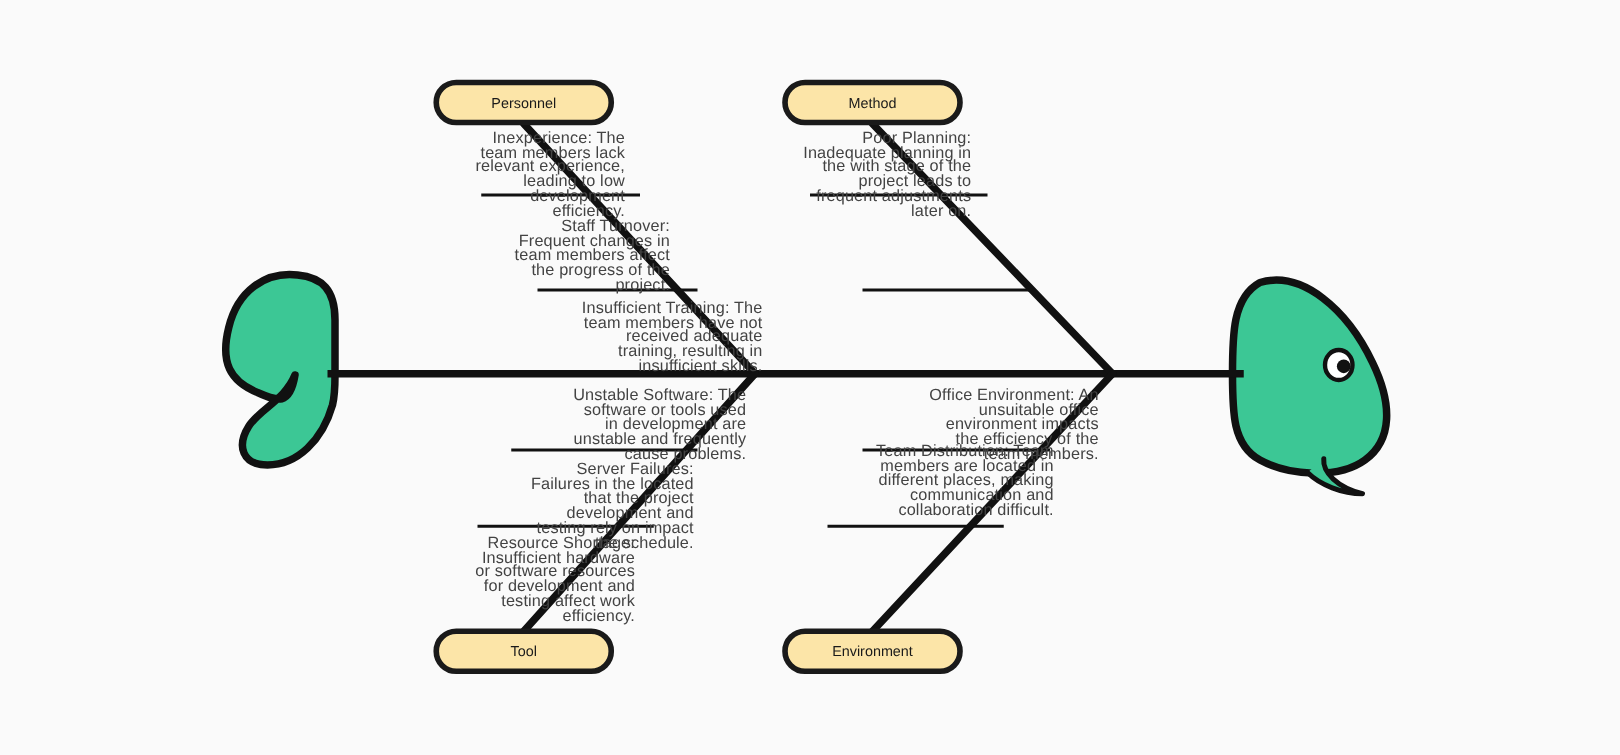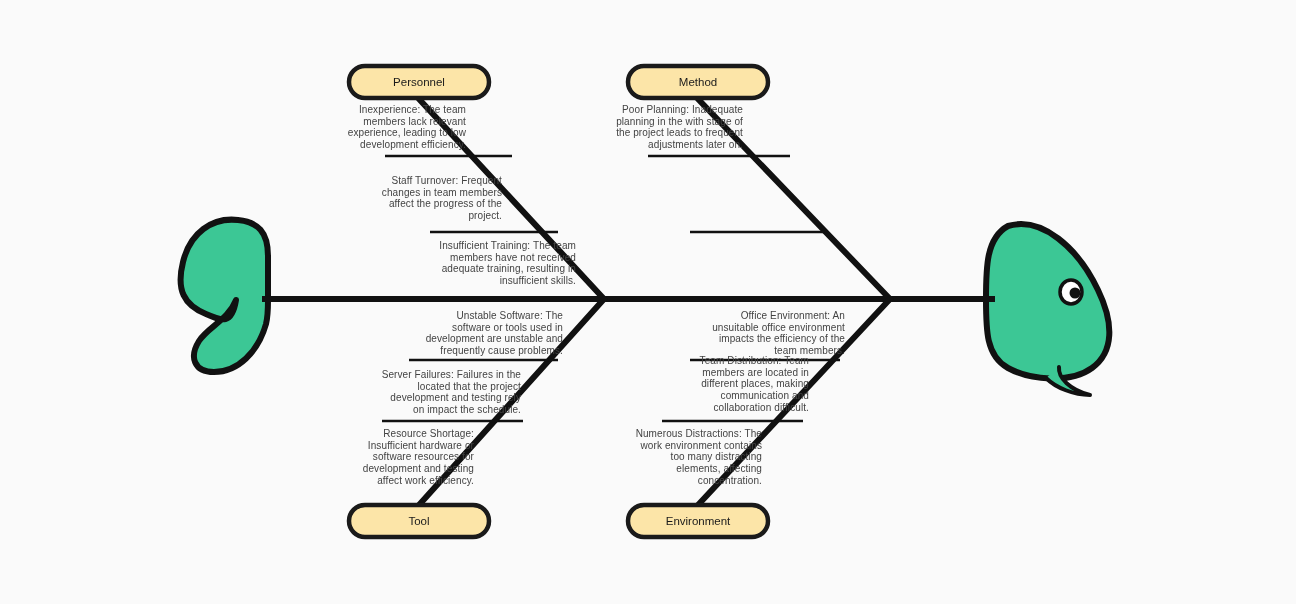--- a/index.html
+++ b/index.html
@@ -30,25 +30,26 @@
   .cat-label-text {
     font-family: "Liberation Sans", sans-serif;
     font-size: 11.5px;
     fill: #1a1a1a;
     text-anchor: middle;
     dominant-baseline: middle;
   }
   .cause-text {
     position: absolute;
     font-family: "Liberation Sans", sans-serif;
-    font-size: 10px;
+    font-size: 13px;
     line-height: 11.7px;
     color: #434343;
     white-space: pre-line;
     letter-spacing: 0.01em;
+    margin-left: 34px;
   }
 </style>
 </head>
 <body>
 
 <div id="diagram-root">
 
   <svg class="fishbone" viewBox="0 0 1296 604">
 
     <path d="M 268 300
@@ -138,15 +139,14 @@
   <div class="cause-text" style="left:430px; top:240px; width:146px;">Insufficient Training: The team members have not received adequate training, resulting in insufficient skills.</div>
 
   <div class="cause-text" style="left:605px; top:104px; width:138px;">Poor Planning: Inadequate planning in the with stage of the project leads to frequent adjustments later on.</div>
 
   <div class="cause-text" style="left:421px; top:310px; width:142px;">Unstable Software: The software or tools used in development are unstable and frequently cause problems.</div>
   <div class="cause-text" style="left:379px; top:369px; width:142px;">Server Failures: Failures in the located that the project development and testing rely on impact the schedule.</div>
   <div class="cause-text" style="left:340px; top:428px; width:134px;">Resource Shortage: Insufficient hardware or software resources for development and testing affect work efficiency.</div>
 
   <div class="cause-text" style="left:705px; top:310px; width:140px;">Office Environment: An unsuitable office environment impacts the efficiency of the team members.</div>
   <div class="cause-text" style="left:663px; top:355px; width:146px;">Team Distribution: Team members are located in different places, making communication and collaboration difficult.</div>
-  <div class="cause-text" style="left:628px; top:428px; width:134px;">Numerous Distractions: The work environment contains too many distracting elements, affecting concentration.</div>
 
 </div>
 
 </body></html>

